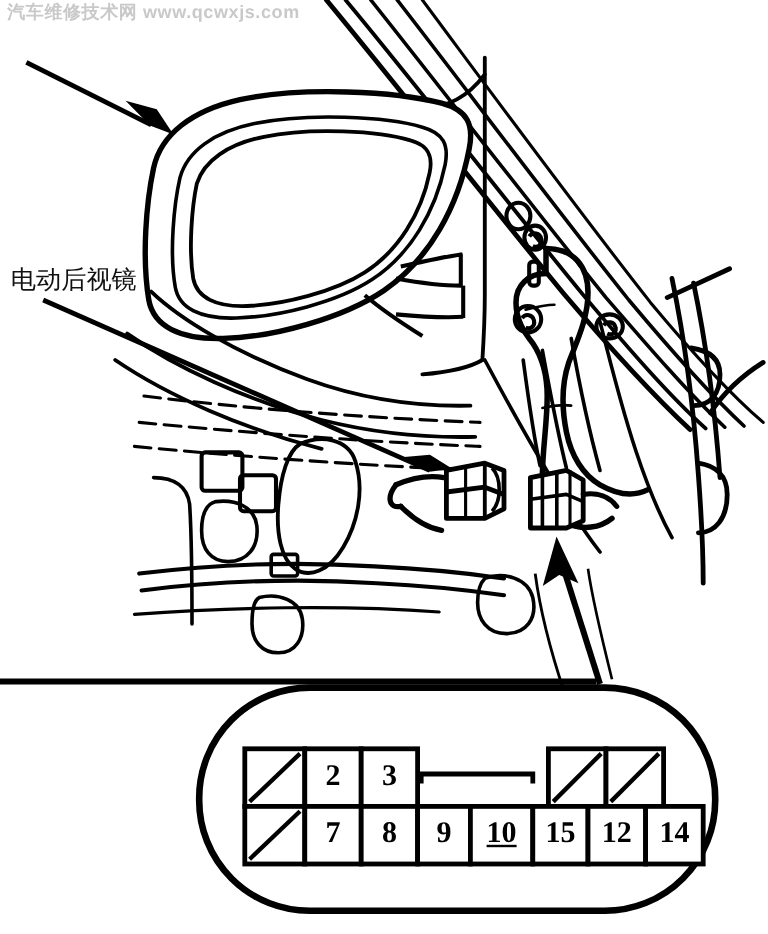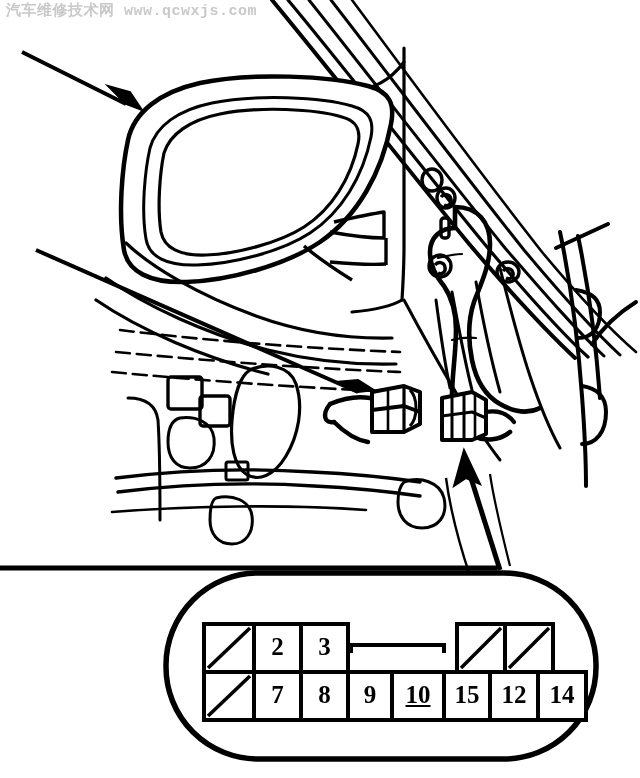--- a/index.html
+++ b/index.html
@@ -9,21 +9,21 @@
     font-family:"Liberation Serif", serif;
     color:#000;
     overflow:hidden;
     position:relative;
   }
   #stage{position:relative;width:640px;height:778px;background:#fff;}
   #artboard{position:absolute;left:0;top:0;width:640px;height:778px;}
   .txt{position:absolute;white-space:nowrap;}
   #watermark{
     left:6px;top:1px;
-    font-family:Liberation Mono, monospace;
+    font-family:Liberation Sans, sans-serif;
     font-size:15px;
     color:#c9c9c9;
     letter-spacing:0.5px;
     font-weight:600;
   }
   #label-13p{
     left:9px;top:28px;
     font-size:21px;
     font-family:"DejaVu Sans", sans-serif;
     color:#111;
@@ -277,20 +277,21 @@
 
       <g stroke="#000" stroke-width="3.6" fill="none">
         <line x1="208" y1="716" x2="250" y2="676"></line>
       </g>
     </g>
   </svg>
 
   <div class="txt" id="watermark">汽车维修技术网 www.qcwxjs.com</div>
 
 
+  <div class="txt" id="label-mirror">电动后视镜</div>
 
   <div class="pin-num" style="left:254px;top:634px;width:47px;">2</div>
   <div class="pin-num" style="left:301px;top:634px;width:47px;">3</div>
 
   <div class="pin-num" style="left:254px;top:682px;width:47px;">7</div>
   <div class="pin-num" style="left:301px;top:682px;width:47px;">8</div>
   <div class="pin-num" style="left:348px;top:682px;width:44px;">9</div>
   <div class="pin-num" style="left:392px;top:682px;width:52px;text-decoration:underline;">10</div>
   <div class="pin-num" style="left:444px;top:682px;width:46px;">15</div>
   <div class="pin-num" style="left:490px;top:682px;width:48px;">12</div>

